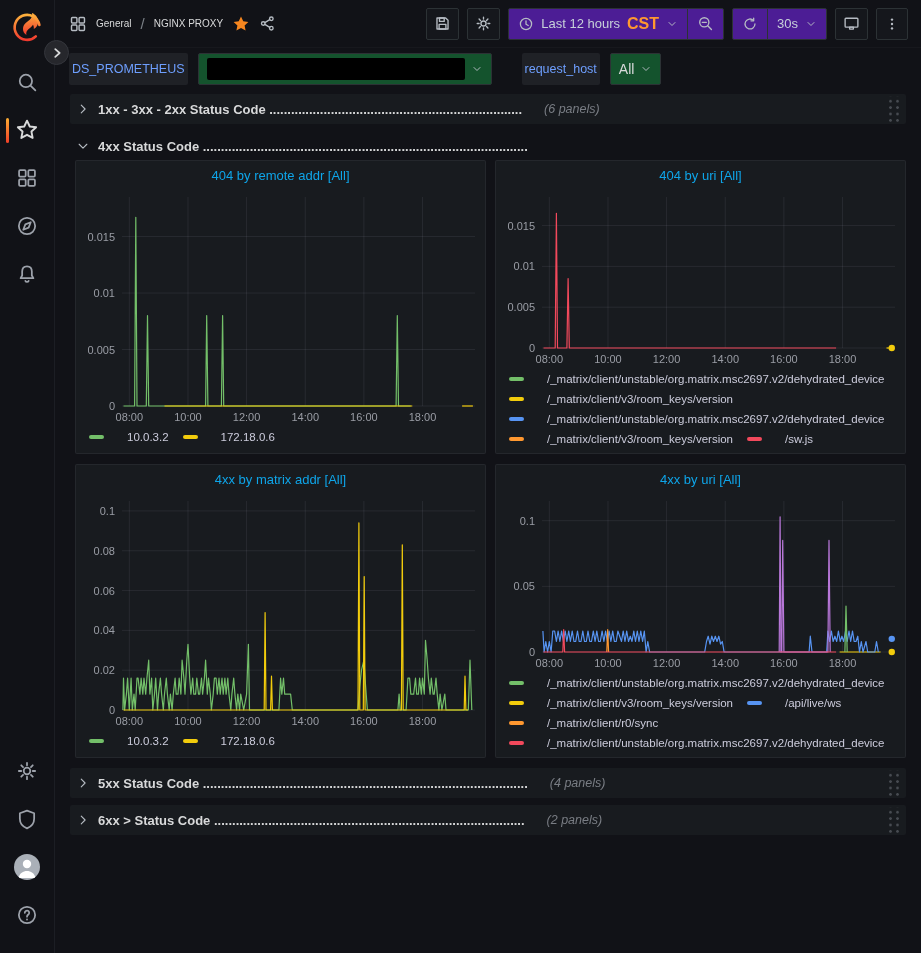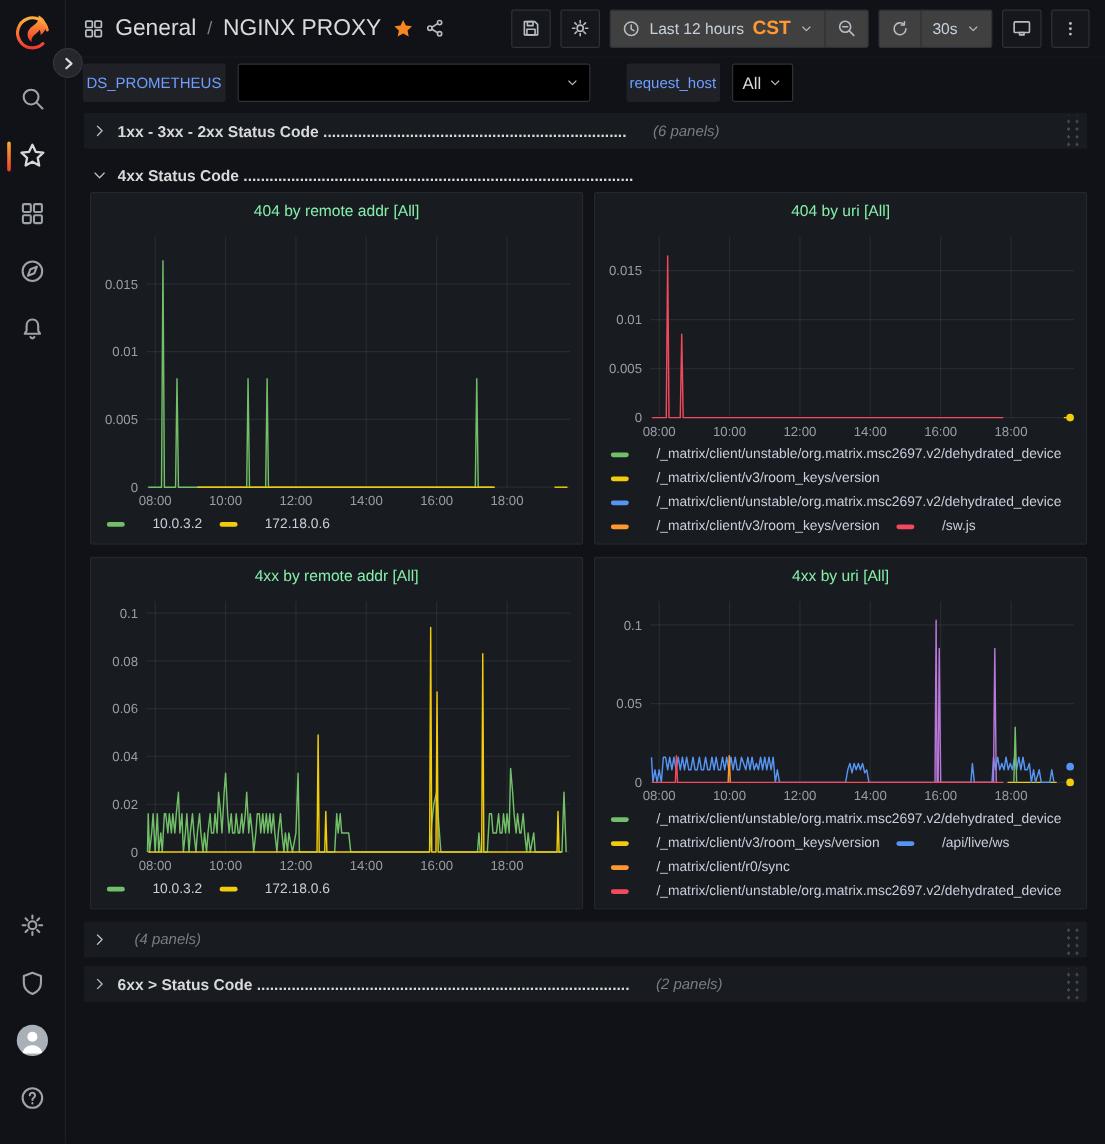--- a/index.html
+++ b/index.html
@@ -31,44 +31,44 @@
     background:#26272c; border:1px solid #34363c; z-index:6;
     display:flex; align-items:center; justify-content:center; cursor:pointer;
   }
   
   .main{ margin-left:55px; height:100%; display:flex; flex-direction:column; }
   .topbar{
     height:48px; flex:none; display:flex; align-items:center;
     padding:0 13px 0 14px; border-bottom:1px solid #17181d;
   }
   .crumb{ display:flex; align-items:center; gap:9px; }
-  .crumb-text{ font-size:19px; font-weight:500; color:#d8d9da; cursor:pointer; }
+  .crumb-text{ font-size:10px; font-weight:500; color:#d8d9da; cursor:pointer; }
   .crumb-sep{ font-size:15px; color:#7b8087; }
   .tb-right{ margin-left:auto; display:flex; align-items:center; gap:8px; }
   .tb-btn{
     height:32px; min-width:32px; padding:0 7px; border:1px solid #2c3235; border-radius:2px;
     background:#15171c; display:flex; align-items:center; justify-content:center; gap:6px;
     color:#c7d0d9; cursor:pointer;
   }
   .tb-group{ display:flex; align-items:stretch; border:1px solid #2c3235; border-radius:2px;
-    background:#404040; height:32px; }
+    background:#4c1d95; height:32px; }
   .tb-seg{ display:flex; align-items:center; gap:7px; padding:0 9px; cursor:pointer; }
   .tb-seg + .tb-seg{ border-left:1px solid #2c3235; }
   .time-label{ font-size:13px; color:#c7d0d9; }
   .tz-badge{ font-size:16px; font-weight:700; color:#ff9830; }
   .interval-label{ font-size:13px; color:#c7d0d9; }
   
   .varrow{ height:42px; flex:none; display:flex; align-items:center; padding:0 14px; gap:10px; }
   .var-label{
     height:32px; display:flex; align-items:center; padding:0 3px; border-radius:2px;
     background:#1f2126; color:#6e9fff; font-size:12.5px; font-weight:500;
   }
   .var-select{
     height:32px; display:flex; align-items:center; gap:6px; padding:0 8px;
-    background:#000000; border:1px solid #2c3235; border-radius:2px; cursor:pointer;
+    background:#14532d; border:1px solid #2c3235; border-radius:2px; cursor:pointer;
   }
   .redacted{ width:258px; height:22px; background:#000; border-radius:2px; }
   .var-value{ font-size:14px; color:#d8d9da; }
   .var-gap{ width:10px; }
   
   .dash{ flex:1; overflow:hidden; padding:4px 15px 12px 15px; }
   .rowhdr{
     height:30px; display:flex; align-items:center; gap:8px; padding:0 6px;
     margin-bottom:8px; cursor:pointer;
   }
@@ -85,21 +85,21 @@
   .panels{
     display:grid; grid-template-columns:1fr 1fr; gap:10px 9px;
     margin:0 0 10px 5px;
   }
   .panel{
     height:294px; background:#181b1f; border:1px solid rgba(204,204,220,0.07);
     border-radius:2px; display:flex; flex-direction:column; overflow:hidden;
   }
   .panel-title{
     height:26px; line-height:26px; text-align:center; font-size:13px; font-weight:500;
-    color:#86efac; cursor:pointer; flex:none; margin-top:2px;
+    color:#0ea5e9; cursor:pointer; flex:none; margin-top:2px;
   }
   .chart-wrap{ flex:1; position:relative; }
   .chart-wrap svg{ position:absolute; inset:0; width:100%; height:100%; }
   .legend{
     flex:none; margin:1px 8px 6px 13px; display:flex; flex-wrap:wrap;
     column-gap:14px; row-gap:0; overflow:hidden;
   }
   .legend.clip{ height:78px; }
   .legend.single{ height:20px; }
   .legend-item{ display:flex; align-items:center; gap:23px; height:20px; cursor:pointer;
@@ -408,21 +408,21 @@
               <span>/_matrix/client/v3/room_keys/version</span>
             </span>
             <span class="legend-item">
               <span class="swatch" style="background: rgb(242, 73, 92);"></span>
               <span>/sw.js</span>
             </span>
           </div>
       </section>
 
       <section class="panel">
-        <div class="panel-title">4xx by remote addr [All]</div>
+        <div class="panel-title">4xx by matrix addr [All]</div>
         <div class="chart-wrap">
             <svg viewBox="0 0 409 237">
               <line x1="53.329734219269106" x2="53.329734219269106" y1="8" y2="217" stroke="rgba(204,204,220,0.09)" stroke-width="1"></line>
               <text x="53.329734219269106" y="232" text-anchor="middle" fill="#9a9da5" font-size="11" font-family="&quot;Liberation Sans&quot;,sans-serif">08:00</text>
               <line x1="111.96760797342193" x2="111.96760797342193" y1="8" y2="217" stroke="rgba(204,204,220,0.09)" stroke-width="1"></line>
               <text x="111.96760797342193" y="232" text-anchor="middle" fill="#9a9da5" font-size="11" font-family="&quot;Liberation Sans&quot;,sans-serif">10:00</text>
               <line x1="170.60548172757476" x2="170.60548172757476" y1="8" y2="217" stroke="rgba(204,204,220,0.09)" stroke-width="1"></line>
               <text x="170.60548172757476" y="232" text-anchor="middle" fill="#9a9da5" font-size="11" font-family="&quot;Liberation Sans&quot;,sans-serif">12:00</text>
               <line x1="229.24335548172758" x2="229.24335548172758" y1="8" y2="217" stroke="rgba(204,204,220,0.09)" stroke-width="1"></line>
               <text x="229.24335548172758" y="232" text-anchor="middle" fill="#9a9da5" font-size="11" font-family="&quot;Liberation Sans&quot;,sans-serif">14:00</text>
@@ -512,20 +512,21 @@
               <span>/_matrix/client/unstable/org.matrix.msc2697.v2/dehydrated_device</span>
             </span>
           </div>
       </section>
     </div>
 
     <div class="rowhdr collapsed" style="margin-bottom:7px;">
       <svg class="ic-light" width="14" height="14" viewBox="0 0 20 20">
         <path d="M7.5 4.5l5.5 5.5-5.5 5.5"></path>
       </svg>
+      <span class="rowhdr-title">5xx Status Code ..........................................................................................</span>
       <span class="rowhdr-count">(4 panels)</span>
       <span class="spacer"></span>
       <span class="drag-dots"></span>
     </div>
 
     <div class="rowhdr collapsed">
       <svg class="ic-light" width="14" height="14" viewBox="0 0 20 20">
         <path d="M7.5 4.5l5.5 5.5-5.5 5.5"></path>
       </svg>
       <span class="rowhdr-title">6xx &gt; Status Code ......................................................................................</span>

